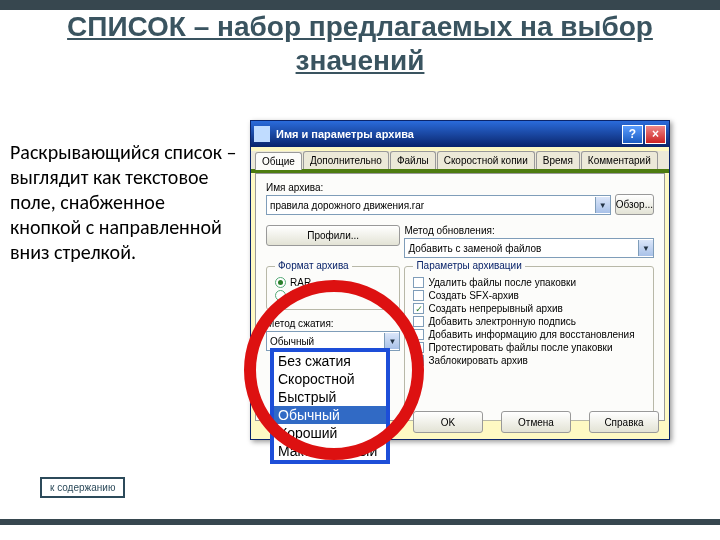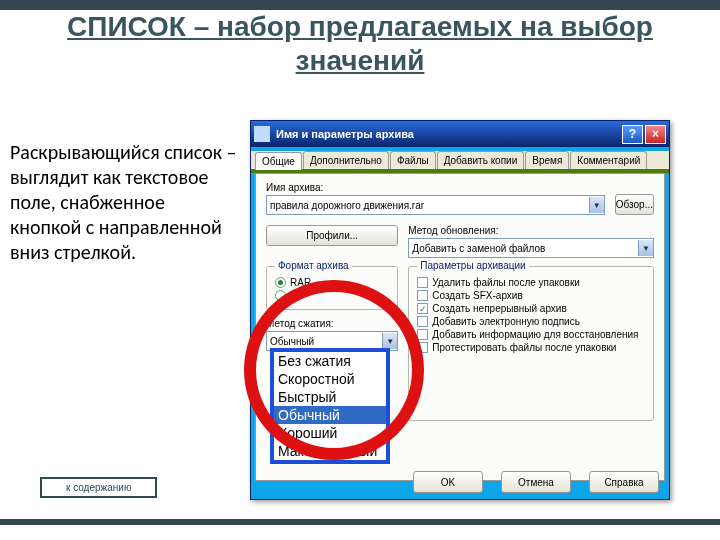--- a/index.html
+++ b/index.html
@@ -1,35 +1,35 @@
 <!DOCTYPE html>
 <html><head>
 <meta charset="utf-8">
 <style>
   * { box-sizing: border-box; margin: 0; padding: 0; }
   body { width: 720px; height: 540px; background: #fff; font-family: Tahoma, Arial, sans-serif; position: relative; overflow: hidden; }
   .header-bar { width: 100%; height: 10px; background: #37474f; }
   .title { font-size: 28px; font-weight: bold; text-decoration: underline; color: #3a5460; text-align: center; margin: 0 20px 10px; line-height: 1.2; }
   .body-text { position: absolute; left: 10px; top: 140px; width: 230px; font-size: 20px; font-family: Calibri, Arial, sans-serif; color: #000; line-height: 1.25; }
-  .toc-btn { position: absolute; left: 40px; bottom: 42px; background: #fff; border: 2px solid #2c4a5a; padding: 3px 24px; font-size: 10px; color: #2c4a5a; }
+  .toc-btn { position: absolute; left: 40px; bottom: 42px; background: #fff; border: 2px solid #2c4a5a; padding: 3px 8px; font-size: 10px; color: #2c4a5a; }
   .footer-bar { position: absolute; left: 0; bottom: 15px; width: 100%; height: 6px; background: #37474f; }
 
-  .dialog { position: absolute; left: 250px; top: 120px; width: 420px; height: 380px; background: #0ea5e9; border: 1px solid #0a246a; font-size: 11px; box-shadow: 2px 2px 5px rgba(0,0,0,.4); }
+  .dialog { position: absolute; left: 250px; top: 120px; width: 420px; height: 320px; background: #fef9c3; border: 1px solid #0a246a; font-size: 11px; box-shadow: 2px 2px 5px rgba(0,0,0,.4); }
   .titlebar { height: 26px; background: linear-gradient(#2a6bdb,#0a246a); display: flex; align-items: center; padding: 0 3px; color: #fff; font-weight: bold; }
   .titlebar .icon { width: 16px; height: 16px; background: #c0dcff; margin-right: 6px; display:inline-block; }
   .titlebar .sp { flex: 1; }
   .win-btn { width: 21px; height: 19px; margin-left: 2px; border: 1px solid #fff; background: linear-gradient(#5b9dff,#1a5bc0); color: #fff; font-size: 12px; display:flex;align-items:center;justify-content:center; }
   .win-btn.close { background: linear-gradient(#e88,#c22); }
 
   .tabs { display: flex; background: #ece9d8; border-bottom: 4px solid #4d7c0f; margin-top: 4px; font-size: 10px; padding-left: 4px; }
   .tab { padding: 3px 6px; border: 1px solid #999; border-bottom: none; background: #ece9d8; margin-right:1px; border-radius: 3px 3px 0 0; }
   .tab.active { background: #fcfcfa; position: relative; top: 1px; }
 
   .panel { padding: 8px 10px; background: #fcfcfa; border: 1px solid #999; margin: 0 4px 4px 4px; position: relative; height: calc(100% - 70px); }
-  .row { display: flex; gap: 10px; }
+  .row { display: flex; gap: 4px; }
   .col { flex: 1; }
   .lbl { font-size: 10px; display: block; margin-bottom: 2px; }
   .input-wrap { display: flex; gap: 4px; }
   .btn { height: 21px; padding: 0 0; border: 1px solid #999; background: linear-gradient(#fff,#e3e3d5); font-size: 10px; border-radius: 3px; }
   .select { width: 100%; height: 20px; border: 1px solid #7f9db9; background: #fff; font-size: 10px; padding: 1px 3px; display: flex; align-items: center; justify-content: space-between; }
   .chev { width: 15px; height: 16px; background: linear-gradient(#dbe6f9,#a8c1e8); border-left: 1px solid #7f9db9; display:flex;align-items:center;justify-content:center; font-size: 8px; color: #234; margin: -1px -3px -1px 0; }
 
   .group { border: 1px solid #b8b8a8; border-radius: 3px; padding: 8px 8px 6px; margin-top: 8px; position: relative; }
   .group-title { position: absolute; top: -7px; left: 8px; background: #fcfcfa; padding: 0 3px; font-size: 10px; color: #0a246a; }
   .radio-row, .check-row { display: flex; align-items: flex-start; gap: 4px; font-size: 10px; margin: 2px 0; }
@@ -64,21 +64,21 @@
     <span>Имя и параметры архива</span>
     <span class="sp"></span>
     <span class="win-btn">?</span>
     <span class="win-btn close">×</span>
   </div>
 
   <div class="tabs">
     <div class="tab active">Общие</div>
     <div class="tab">Дополнительно</div>
     <div class="tab">Файлы</div>
-    <div class="tab">Добавить копии</div>
+    <div class="tab">Скоростной копии</div>
     <div class="tab">Время</div>
     <div class="tab">Комментарий</div>
   </div>
 
   <div class="panel">
     <div class="row">
       <div class="col" style="flex:1.8">
         <span class="lbl">Имя архива:</span>
         <div class="input-wrap">
           <div class="select">
@@ -146,20 +146,24 @@
               <span>Добавить электронную подпись</span>
             </div>
           <div class="check-row">
               <span class="check"></span>
               <span>Добавить информацию для восстановления</span>
             </div>
           <div class="check-row">
               <span class="check"></span>
               <span>Протестировать файлы после упаковки</span>
             </div>
+          <div class="check-row">
+              <span class="check"></span>
+              <span>Заблокировать архив</span>
+            </div>
         </div>
       </div>
     </div>
 
     <div class="dropdown">
       <div>Без сжатия</div>
       <div>Скоростной</div>
       <div>Быстрый</div>
       <div class="sel">Обычный</div>
       <div>Хороший</div>

